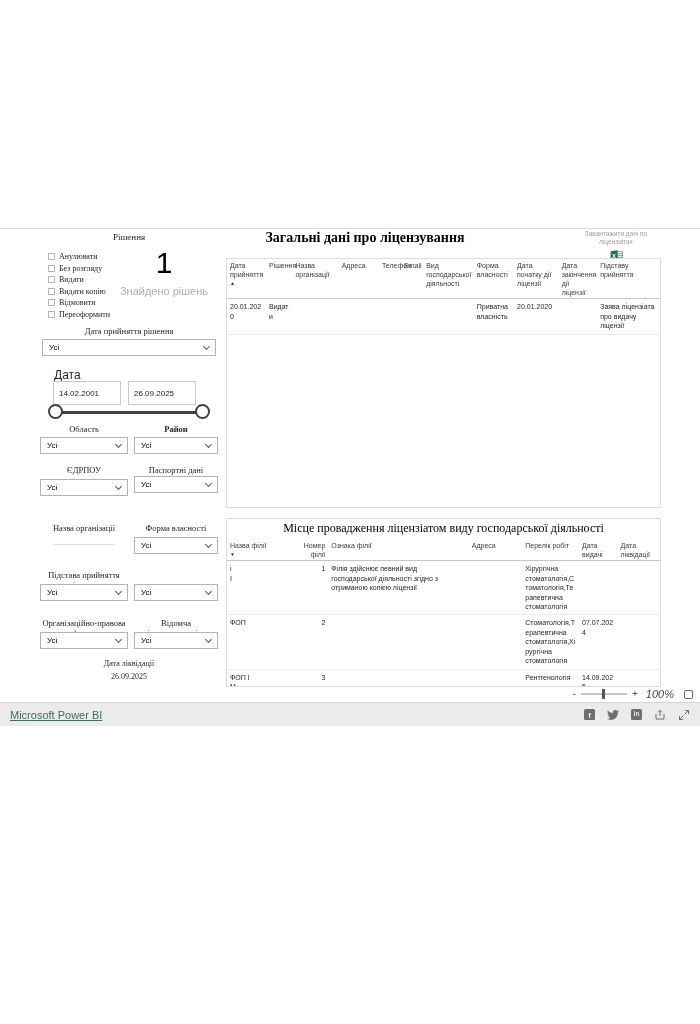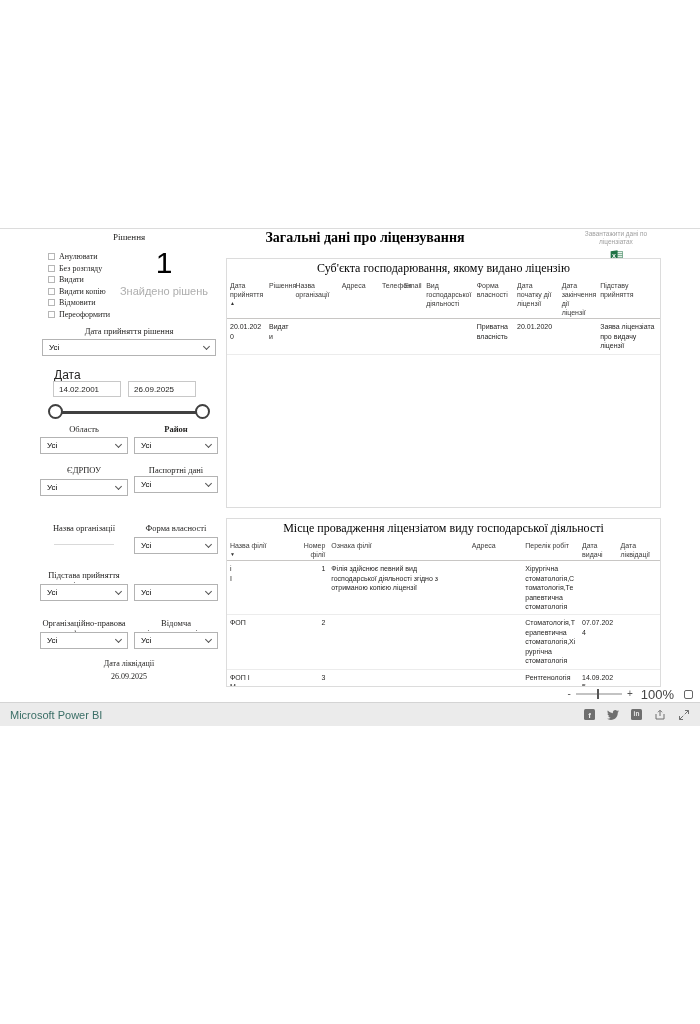--- a/index.html
+++ b/index.html
@@ -20,21 +20,21 @@
   .counter { position:absolute; left:70px; top:14px; width:108px; text-align:center; }
   .counter-num { font-size:30px; color:#000; line-height:1.1; }
   .counter-label { font-size:11px; color:#aeaeae; margin-top:6px; }
 
   .flabel { position:absolute; font-family:"Liberation Serif", serif; font-size:8.5px; color:#252423; text-align:center; line-height:1.15; }
   .dd { position:absolute; height:17px; border:1px solid #b3b3b3; background:#fff; display:flex; align-items:center; justify-content:space-between; padding:0 6px; cursor:pointer; }
   .dd-val { font-size:8px; color:#000; }
   .chev { width:5px; height:5px; border-right:1px solid #555; border-bottom:1px solid #555; transform:rotate(45deg); margin-top:-3px; flex:0 0 auto; }
 
   .date-label { position:absolute; font-size:12px; color:#252423; }
-  .date-box { position:absolute; width:68px; height:16px; border:1px solid #c8c8c8; font-size:8px; color:#252423; display:flex; align-items:center; padding-left:5px; background:#fff; }
+  .date-box { position:absolute; width:68px; height:24px; border:1px solid #c8c8c8; font-size:8px; color:#252423; display:flex; align-items:center; padding-left:5px; background:#fff; }
   .slider { position:absolute; left:0; top:170px; width:178px; height:20px; }
   .slider-track { position:absolute; left:14px; right:14px; top:9px; height:2.5px; background:#404040; }
   .slider-knob { position:absolute; top:2px; width:15px; height:15px; border:2px solid #404040; border-radius:50%; background:#fff; }
   .org-underline { position:absolute; border-bottom:1px solid #d9d9d9; height:1px; }
 
   .upd-label { position:absolute; width:100%; text-align:center; font-family:"Liberation Serif", serif; font-size:8px; color:#252423; }
 
   
   .page-title { position:absolute; left:230px; top:230px; width:270px; text-align:center; font-family:"Liberation Serif", serif; font-size:14px; color:#000; }
   .download { position:absolute; left:570px; top:230px; width:92px; text-align:center; cursor:pointer; }
@@ -51,26 +51,26 @@
   table.grid thead tr { border-bottom:1px solid #c8c6c4; }
   table.grid td { font-size:7px; color:#252423; vertical-align:top; padding:3px 3px; line-height:1.35; word-wrap:break-word; white-space:pre-line; }
   table.grid tbody tr { border-bottom:1px solid #ececec; }
   .sort-ico { display:block; font-size:5px; color:#333; line-height:1; margin-top:2px; }
 
   
   .zoombar { position:absolute; top:687px; left:0; width:700px; height:14px; display:flex; align-items:center; justify-content:flex-end; padding-right:7px; }
   .zb-minus, .zb-plus { font-size:10px; color:#555; line-height:1; cursor:pointer; }
   .zb-track { width:46px; height:1.5px; background:#c3c3c3; margin:0 5px; position:relative; cursor:pointer; }
   .zb-handle { position:absolute; left:21px; top:-4px; width:2.5px; height:10px; background:#555; }
-  .zb-level { font-size:13px; color:#444; margin-left:8px; }
+  .zb-level { font-size:11px; color:#444; margin-left:8px;font-style:italic; }
   .zb-fit { width:9px; height:9px; border:1.5px solid #666; border-radius:2px; margin-left:10px; cursor:pointer; }
 
   
   .footer { position:absolute; top:702px; left:0; width:700px; height:24px; background:#ebebeb; border-top:1px solid #d4d4d4; display:flex; align-items:center; justify-content:space-between; padding:0 10px; }
-  .brand-link { font-size:11px; color:#3a6e66; cursor:pointer; }
+  .brand-link { font-size:11px; color:#3a6e66; text-decoration:underline; cursor:pointer; }
   .soc { display:flex; align-items:center; gap:12px; }
   .icon-sq { width:11px; height:11px; background:#6f6f6f; color:#ebebeb; border-radius:1.5px; font-size:8px; font-weight:bold; display:flex; align-items:flex-end; justify-content:center; line-height:1; cursor:pointer; }
   .icon-sq.in { font-size:6.5px; align-items:center; }
   .soc svg { display:block; cursor:pointer; }
 </style>
 </head>
 <body>
 
 <div class="top-hairline"></div>
 
@@ -190,21 +190,20 @@
     <svg width="13" height="13" viewBox="0 0 20 20">
       <path fill="#217346" d="M1 3.5 11.5 2v16L1 16.5z"></path>
       <rect x="11.5" y="4" width="7.5" height="12" fill="#e9f2ec" stroke="#217346" stroke-width="0.8"></rect>
       <path stroke="#217346" stroke-width="0.8" d="M11.5 7h7.5M11.5 10h7.5M11.5 13h7.5"></path>
       <text x="3" y="13.5" font-size="9" font-family="Liberation Sans, sans-serif" fill="#fff" font-weight="bold">X</text>
     </svg>
   </span>
 </div>
 
 <section class="tbox" id="table1">
-  <div class="tbox-title">Суб'єкта господарювання, якому видано ліцензію</div>
   <table class="grid">
     <colgroup>
       <col style="width:9%">
         <col style="width:6.1%">
         <col style="width:10.7%">
         <col style="width:9.3%">
       <col style="width:5.1%">
         <col style="width:5.1%">
         <col style="width:11.7%">
         <col style="width:9.3%">

